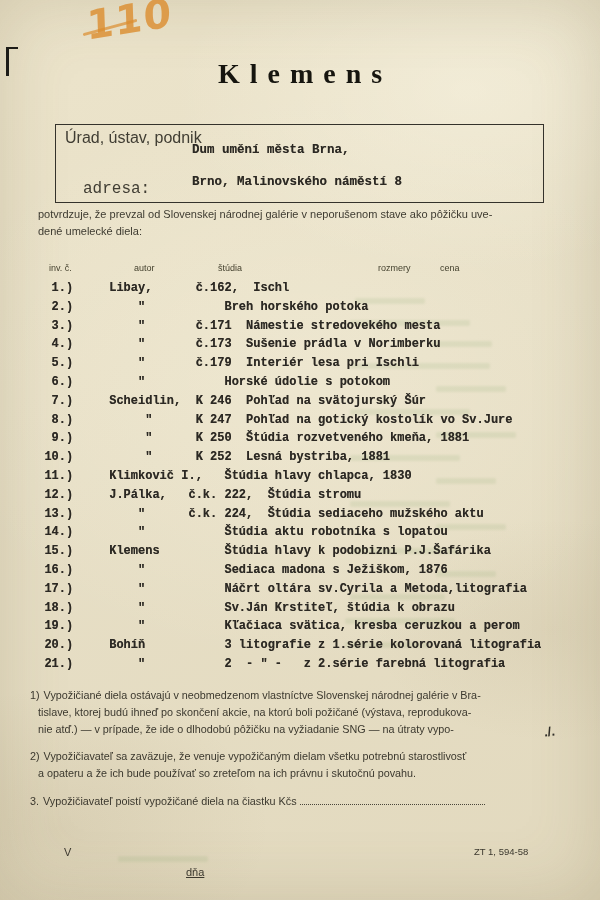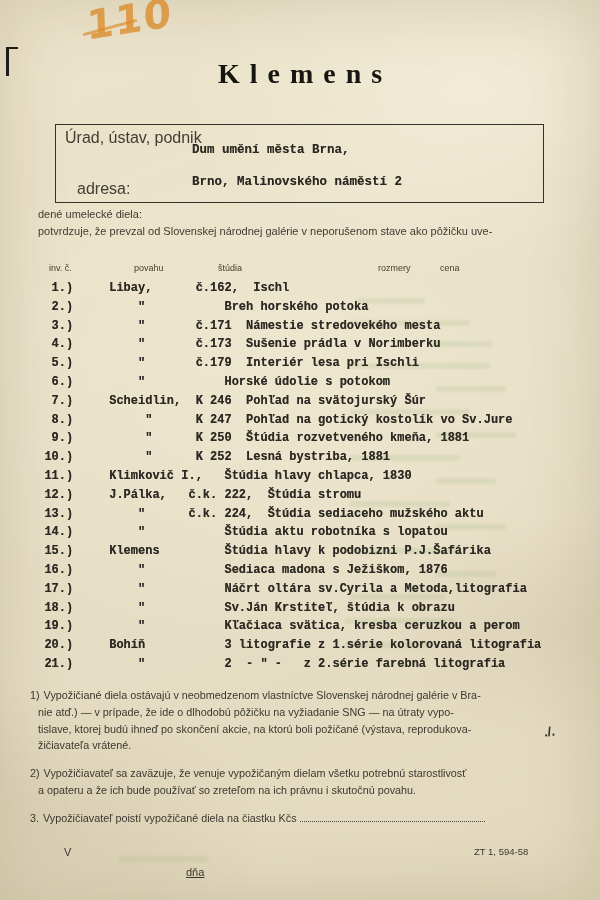--- a/index.html
+++ b/index.html
@@ -15,21 +15,21 @@
     box-shadow: inset 0 0 70px rgba(110,95,55,0.20);
   }
   .title{
     position:absolute;top:58px;left:0;right:0;margin:0;text-align:center;
     font-family:"Liberation Serif","DejaVu Serif",serif;
     font-size:28px;font-weight:bold;letter-spacing:10px;text-indent:10px;color:#16150f;
   }
   .form-box{position:absolute;left:55px;top:124px;width:487px;height:77px;border:1.5px solid #34322b;}
   .box-label{position:absolute;font-size:16px;color:#403d33;}
   .office-label{left:9px;top:4px;}
-  .address-label{left:21px;top:55px;}
+  .address-label{left:27px;top:55px;font-family:Liberation Mono, monospace;}
   .typed{font-family:"Liberation Mono","DejaVu Sans Mono",monospace;font-weight:700;color:#2b2823;
          text-shadow:0 0 0.5px rgba(40,36,28,0.55);margin-left:24px;}
   .office-value{position:absolute;left:112px;top:18px;font-size:12.5px;}
   .address-value{position:absolute;left:112px;top:50px;font-size:12.5px;}
   .intro{position:absolute;left:38px;top:206px;width:540px;font-size:11px;line-height:16.5px;color:#3e3b31;}
   .col-headers{position:absolute;top:263px;left:0;width:600px;height:12px;font-size:9px;color:#45422f;}
   .col-h{position:absolute;top:0;}
   .col-h:nth-child(1){left:37px;margin-left:12px;}
   .col-h:nth-child(2){left:134px;}
   .col-h:nth-child(3){left:218px;}
@@ -91,44 +91,43 @@
   <div class="hand-110-line"></div>
 
   <div class="bracket"></div>
 
   <h1 class="title">Klemens</h1>
 
   <div class="form-box">
     <div class="box-label office-label">Úrad, ústav, podnik</div>
     <div class="typed office-value">Dum umění města Brna,</div>
     <div class="box-label address-label">adresa:</div>
-    <div class="typed address-value">Brno, Malinovského náměstí 2</div>
+    <div class="typed address-value">Brno, Malinovského náměstí 8</div>
   </div>
 
   <div class="intro">
+    <div>potvrdzuje, že prevzal od Slovenskej národnej galérie v neporušenom stave ako pôžičku uve-</div>
     <div>dené umelecké diela:</div>
-    <div>potvrdzuje, že prevzal od Slovenskej národnej galérie v neporušenom stave ako pôžičku uve-</div>
   </div>
 
   <div class="col-headers">
       <span class="col-h">inv. č.</span>
-      <span class="col-h">povahu</span>
+      <span class="col-h">autor</span>
       <span class="col-h">štúdia</span>
       <span class="col-h">rozmery</span>
       <span class="col-h">cena</span>
     </div>
 
   <div class="rows"><div class="trow">   1.)     Libay,      č.162,  Ischl</div><div class="trow">   2.)         "           Breh horského potoka</div><div class="trow">   3.)         "       č.171  Námestie stredovekého mesta</div><div class="trow">   4.)         "       č.173  Sušenie prádla v Norimberku</div><div class="trow">   5.)         "       č.179  Interiér lesa pri Ischli</div><div class="trow">   6.)         "           Horské údolie s potokom</div><div class="trow">   7.)     Scheidlin,  K 246  Pohľad na svätojurský Šúr</div><div class="trow">   8.)          "      K 247  Pohľad na gotický kostolík vo Sv.Jure</div><div class="trow">   9.)          "      K 250  Štúdia rozvetveného kmeňa, 1881</div><div class="trow">  10.)          "      K 252  Lesná bystriba, 1881</div><div class="trow">  11.)     Klimkovič I.,   Štúdia hlavy chlapca, 1830</div><div class="trow">  12.)     J.Pálka,   č.k. 222,  Štúdia stromu</div><div class="trow">  13.)         "      č.k. 224,  Štúdia sediaceho mužského aktu</div><div class="trow">  14.)         "           Štúdia aktu robotníka s lopatou</div><div class="trow">  15.)     Klemens         Štúdia hlavy k podobizni P.J.Šafárika</div><div class="trow">  16.)         "           Sediaca madona s Ježiškom, 1876</div><div class="trow">  17.)         "           Náčrt oltára sv.Cyrila a Metoda,litografia</div><div class="trow">  18.)         "           Sv.Ján Krstiteľ, štúdia k obrazu</div><div class="trow">  19.)         "           Kľačiaca svätica, kresba ceruzkou a perom</div><div class="trow">  20.)     Bohíň           3 litografie z 1.série kolorovaná litografia</div><div class="trow">  21.)         "           2  - " -   z 2.série farebná litografia</div></div>
 
   <div class="notes">
       <div class="note">
         <div class="note-line"><span class="marker">1)</span>Vypožičiané diela ostávajú v neobmedzenom vlastníctve Slovenskej národnej galérie v Bra-</div>
+        <div class="note-line note-cont">tislave, ktorej budú ihneď po skončení akcie, na ktorú boli požičané (výstava, reprodukova-</div>
         <div class="note-line note-cont">nie atď.) — v prípade, že ide o dlhodobú pôžičku na vyžiadanie SNG — na útraty vypo-</div>
-        <div class="note-line note-cont">tislave, ktorej budú ihneď po skončení akcie, na ktorú boli požičané (výstava, reprodukova-</div>
-        <div class="note-line note-cont">žičiavateľa vrátené.</div>
       </div>
       <div class="note">
         <div class="note-line"><span class="marker">2)</span>Vypožičiavateľ sa zaväzuje, že venuje vypožičaným dielam všetku potrebnú starostlivosť</div>
         <div class="note-line note-cont">a opateru a že ich bude používať so zreteľom na ich právnu i skutočnú povahu.</div>
       </div>
       <div class="note">
         <div class="note-line"><span class="marker">3.</span>Vypožičiavateľ poistí vypožičané diela na čiastku Kčs<span class="leader"></span></div>
       </div>
     </div>
 

